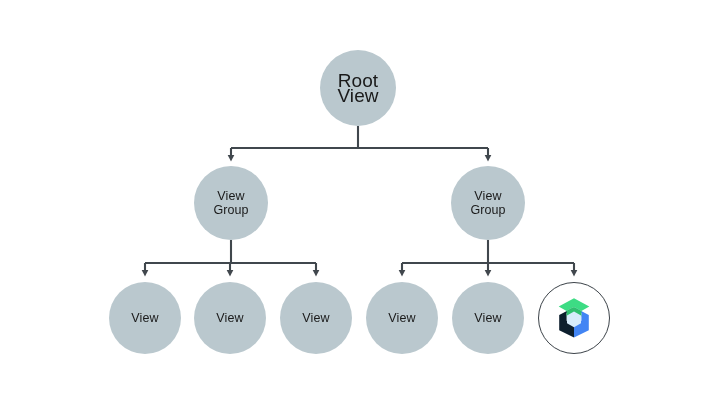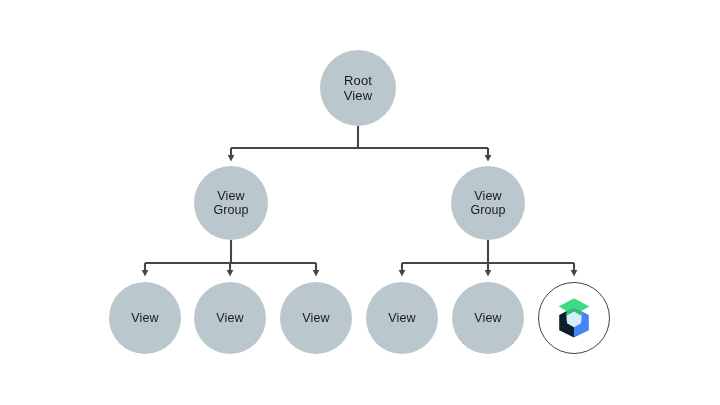--- a/index.html
+++ b/index.html
@@ -37,21 +37,21 @@
   }
   .node .label {
     color: #1a1a1a;
     font-size: 12.5px;
     line-height: 14.5px;
     text-align: center;
     letter-spacing: 0.1px;
     white-space: pre-line;
     user-select: none;
   }
-  .node.root .label { font-size: 13px; line-height: 15px; }
+  .node.root .label { font-size: 19px; line-height: 15px; }
   .node.leaf .label { font-size: 12.5px; }
   .node.logo-node {
     background: #ffffff;
     border: 1.4px solid #3c4349;
   }
   .node.logo-node svg { display: block; }
 </style>
 </head>
 <body>
 

